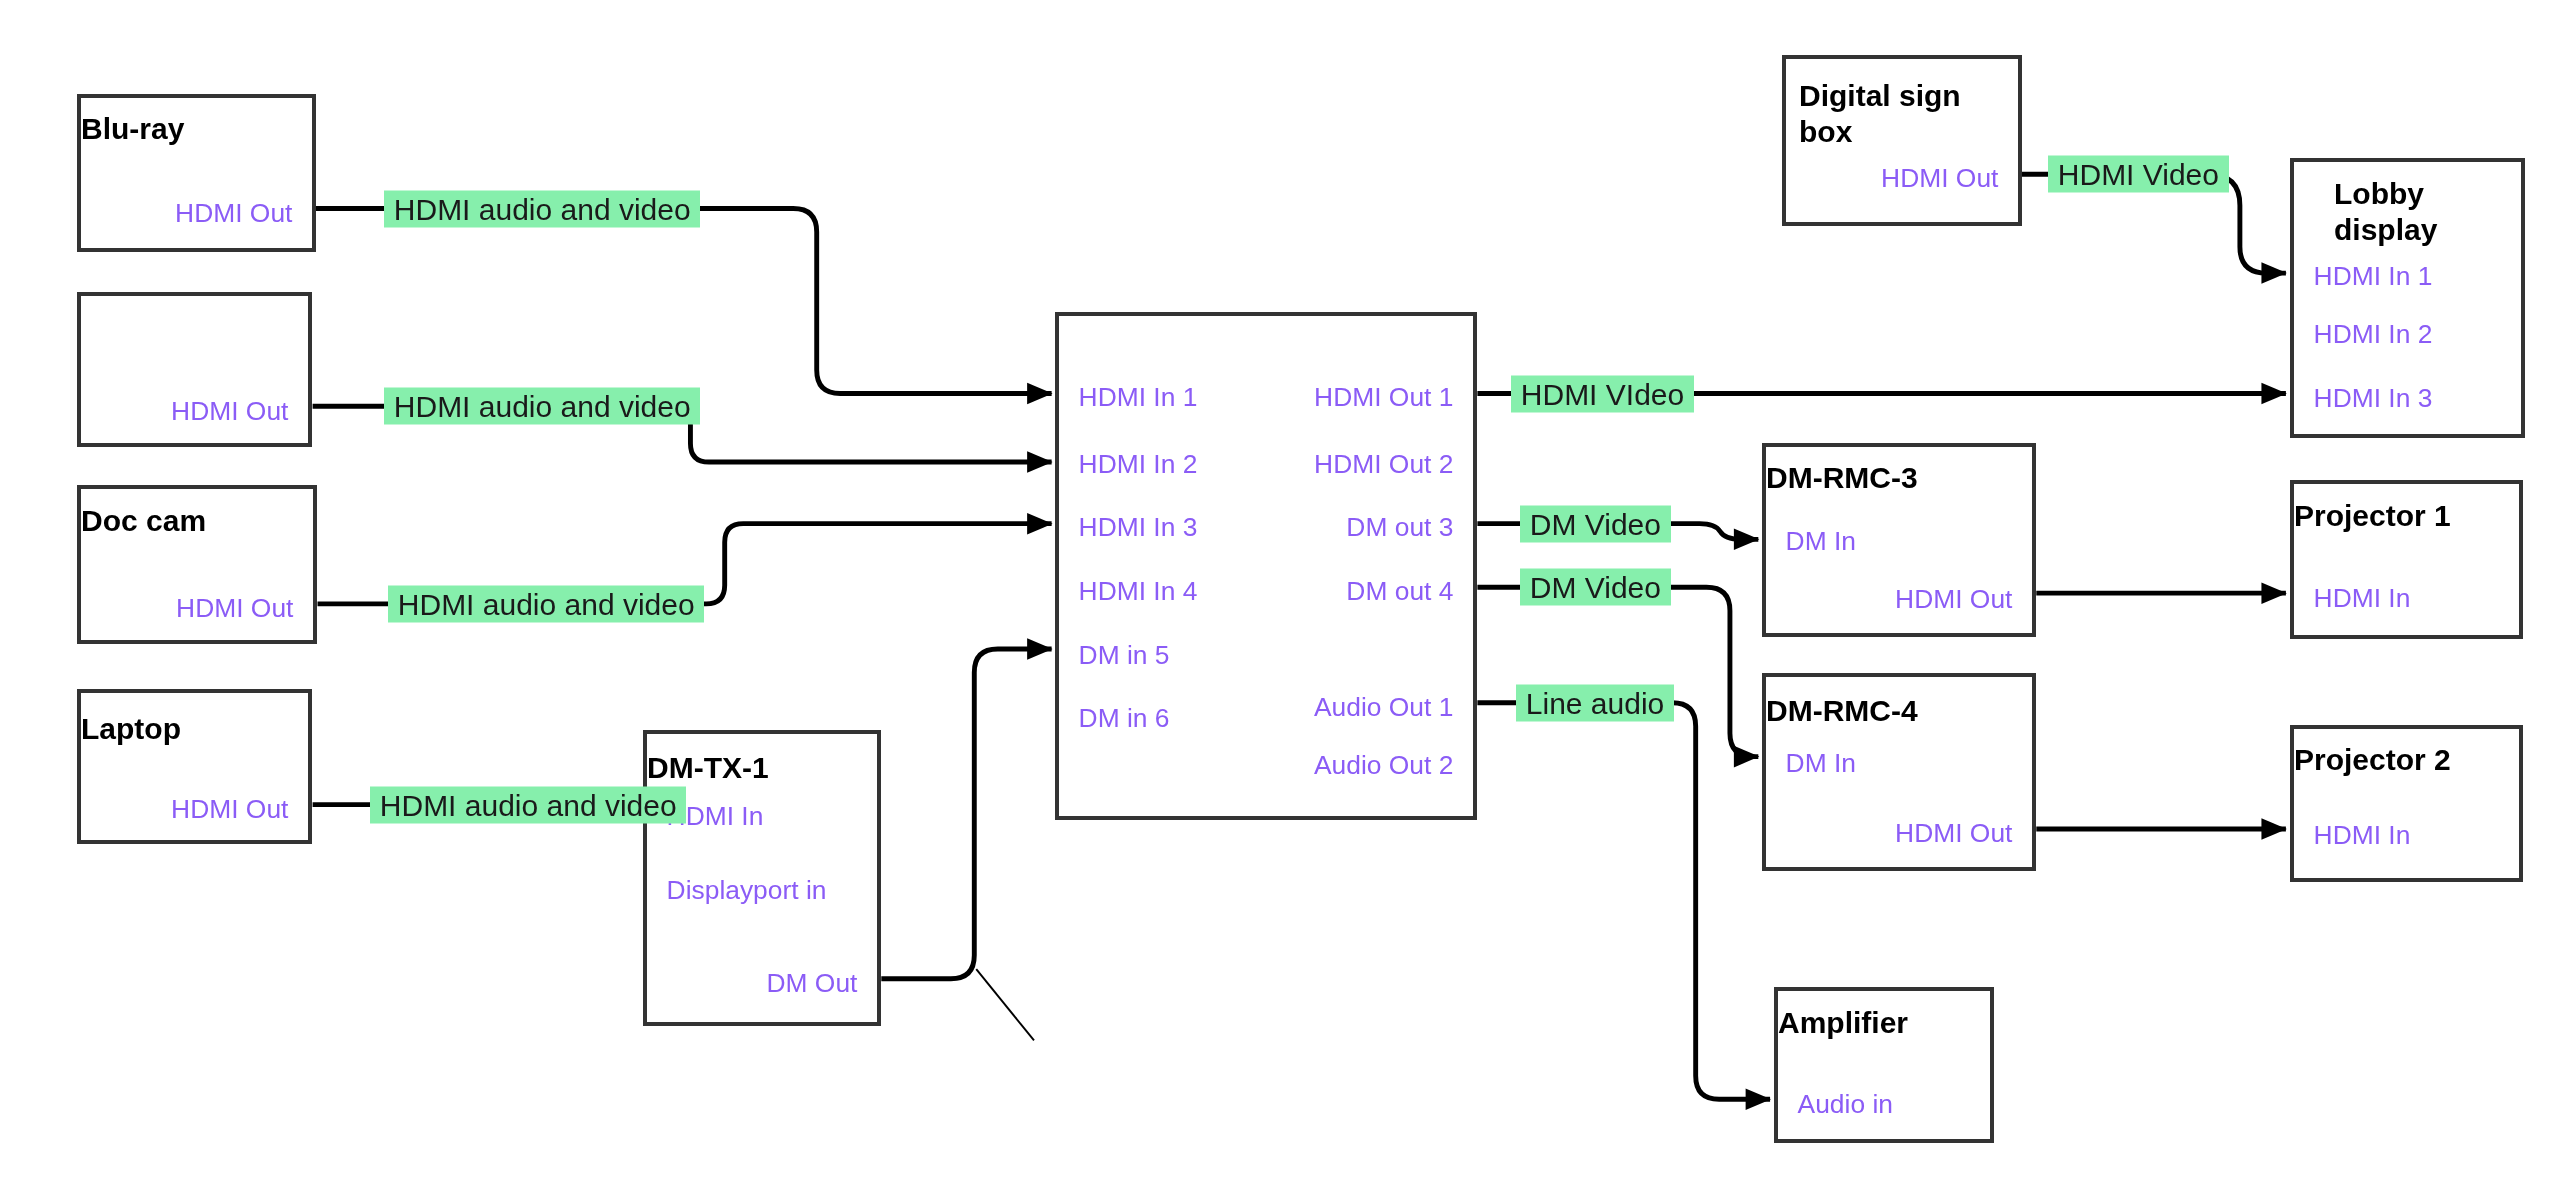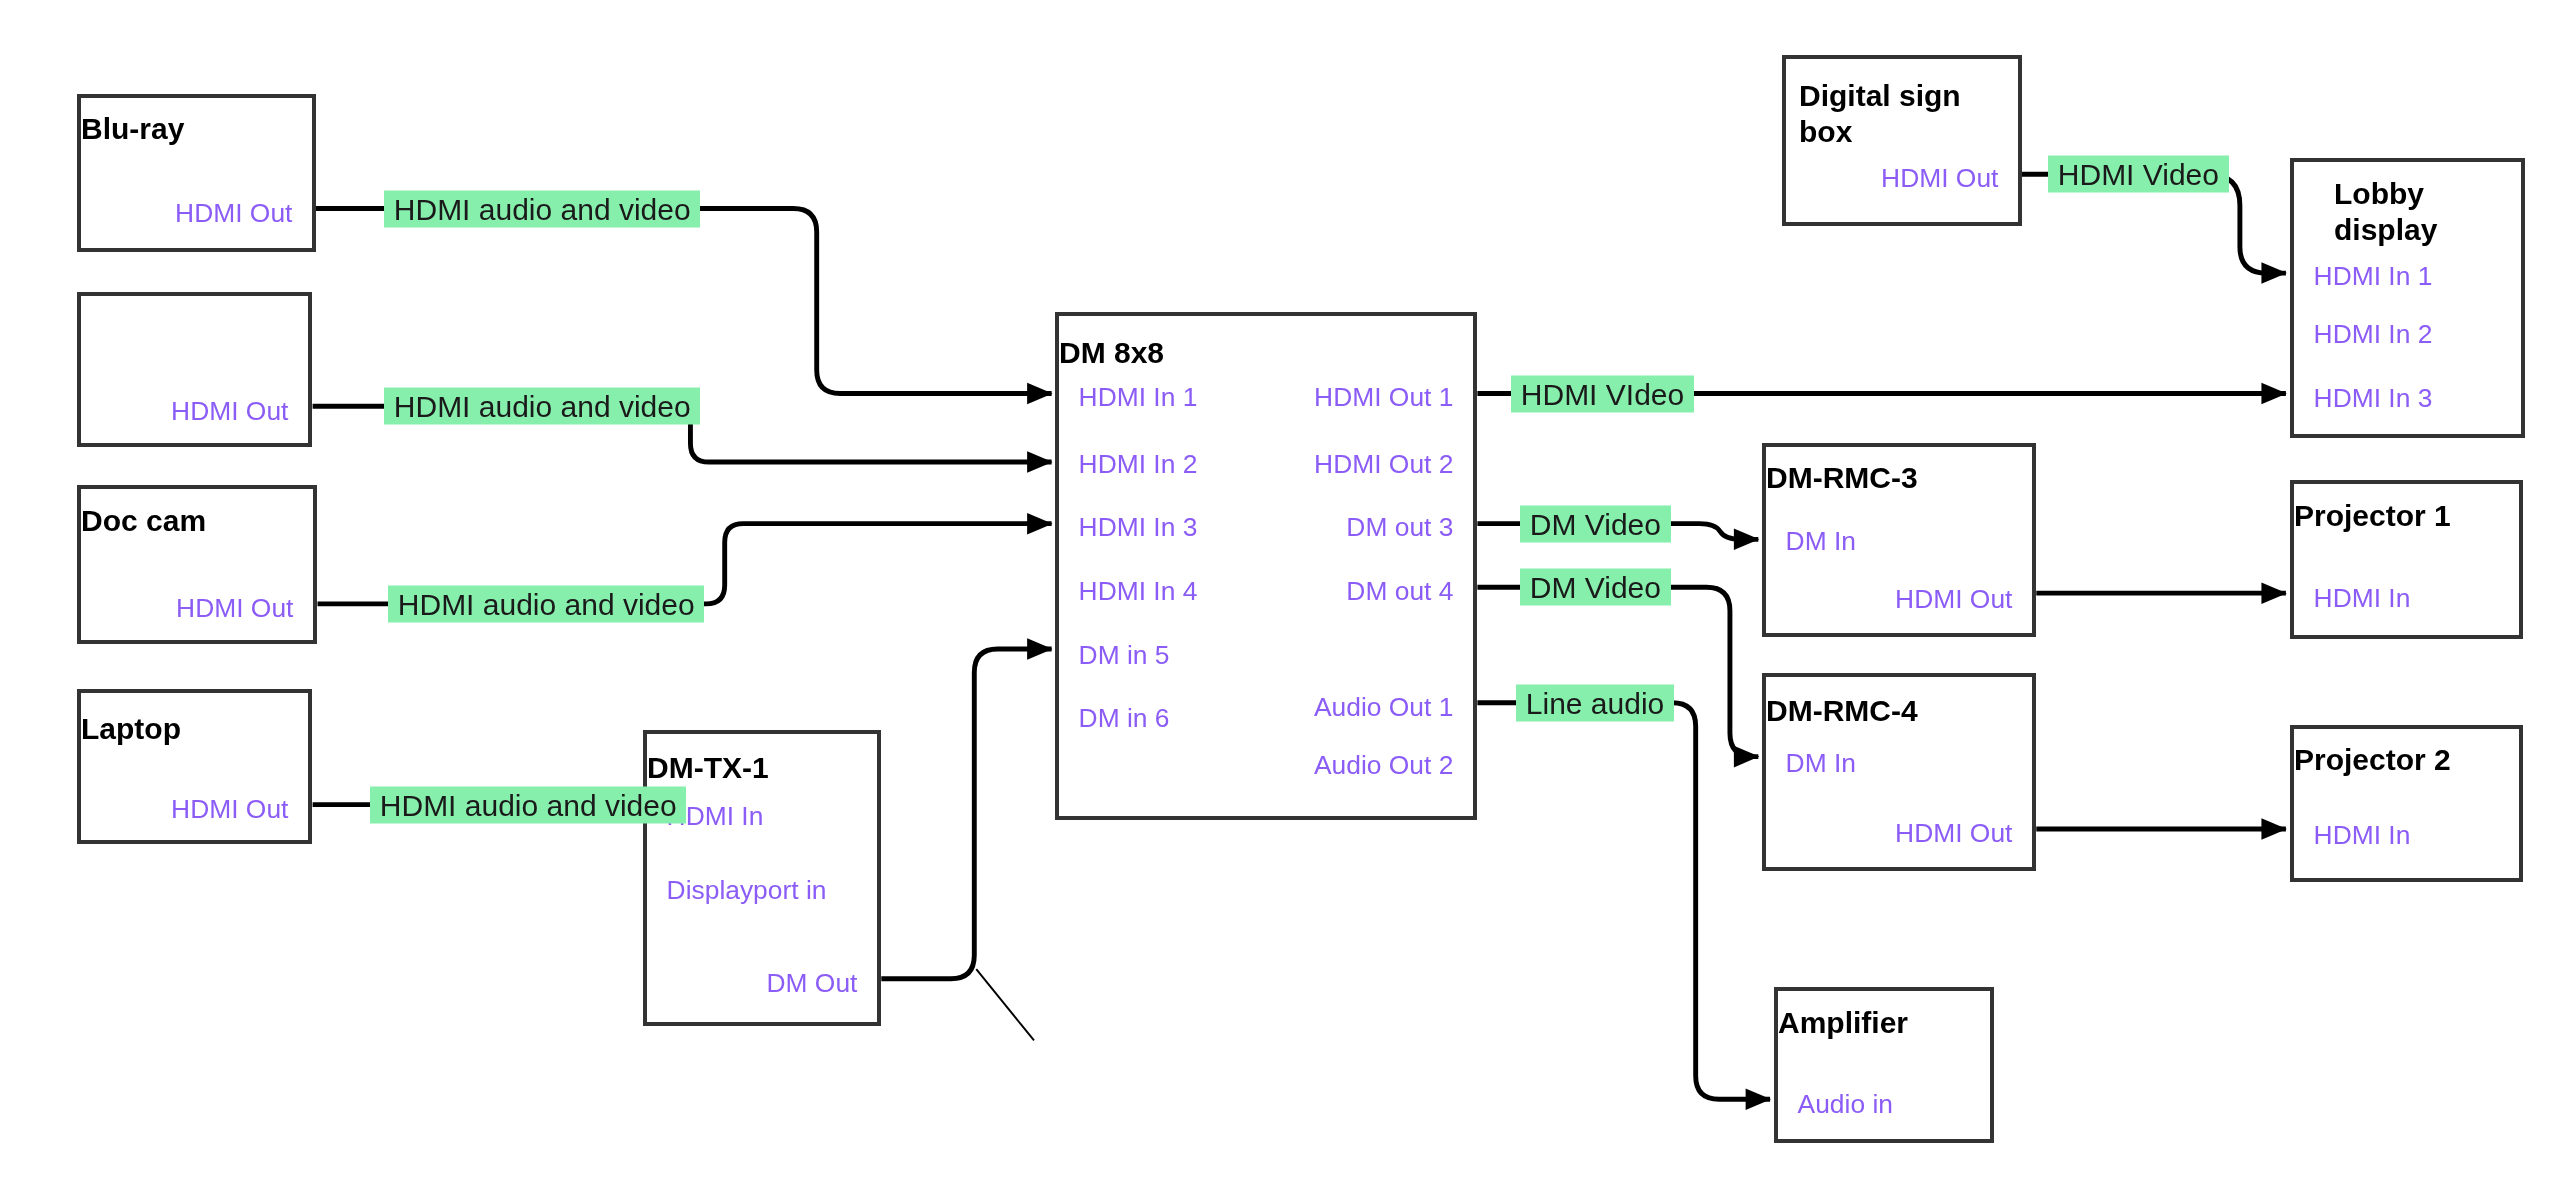--- a/index.html
+++ b/index.html
@@ -93,21 +93,20 @@
   </div>
 
   <div class="node" style="left:643px;top:730px;width:238px;height:296px">
     <div class="title" style="margin-top:15.7px">DM-TX-1</div>
     <div class="port pl" style="top:82px">HDMI In</div>
     <div class="port pl" style="top:156px">Displayport in</div>
     <div class="port pr" style="top:249px">DM Out</div>
   </div>
 
   <div class="node" style="left:1055px;top:312px;width:422px;height:508px">
-    <div class="title" style="margin-top:18.6px">DM 8x8</div>
     <div class="port pl" style="top:81px">HDMI In 1</div>
     <div class="port pl" style="top:148px">HDMI In 2</div>
     <div class="port pl" style="top:211px">HDMI In 3</div>
     <div class="port pl" style="top:275px">HDMI In 4</div>
     <div class="port pl" style="top:339px">DM in 5</div>
     <div class="port pl" style="top:402px">DM in 6</div>
     <div class="port pr" style="top:81px">HDMI Out 1</div>
     <div class="port pr" style="top:148px">HDMI Out 2</div>
     <div class="port pr" style="top:211px">DM out 3</div>
     <div class="port pr" style="top:275px">DM out 4</div>

